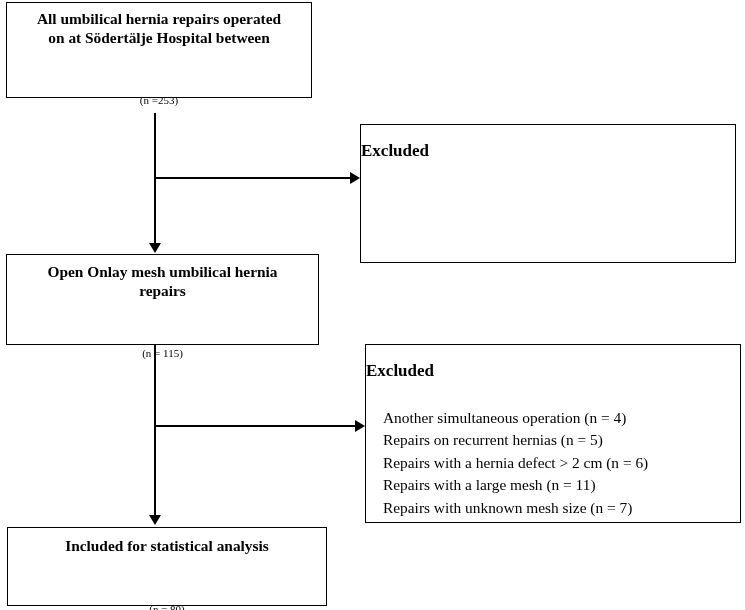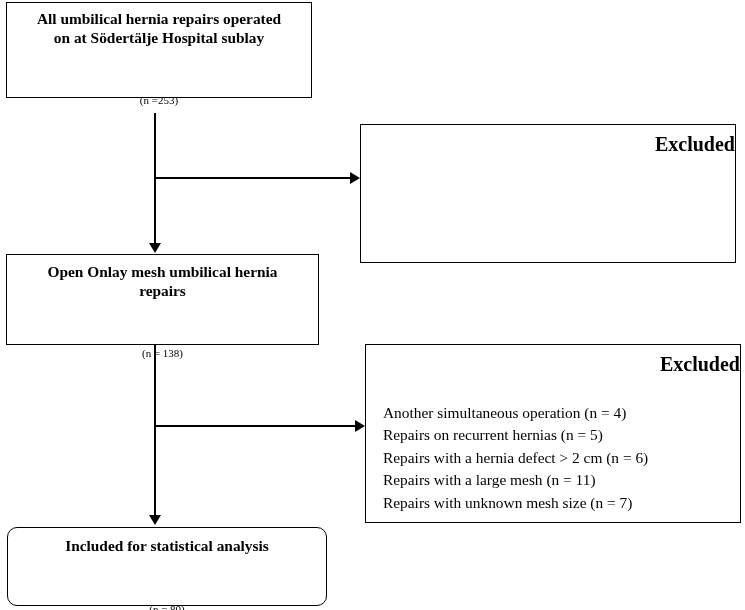--- a/index.html
+++ b/index.html
@@ -50,39 +50,39 @@
   #box-cohort {
     left: 6px; top: 254px; width: 313px; height: 91px;
   }
   #box-cohort .body {
     position: absolute;
     left: 8px; right: 8px; top: 8px;
   }
 
   
   #box-included {
-    left: 7px; top: 527px; width: 320px; height: 79px; border-radius: 10px;
+    left: 7px; top: 527px; width: 320px; height: 79px;
   }
   #box-included .body {
     position: absolute;
     left: 0; right: 0; top: 9px;
   }
 
   
   #box-excluded-1 {
     left: 360px; top: 124px; width: 376px; height: 139px;
   }
   #box-excluded-2 {
     left: 365px; top: 344px; width: 376px; height: 179px;
   }
   .excl-title {
     font-weight: bold;
-    font-size: 20px;
-    text-align: right;
-    margin-top: 8px;
+    font-size: 17px;
+    text-align: left;
+    margin-top: 16px;
     margin-bottom: 0;
   }
   .excl-list {
     margin: 0;
     padding: 0;
     list-style: none;
   }
   #box-excluded-1 .excl-list { margin-top: 19px; padding-left: 17px; }
   #box-excluded-2 .excl-list { margin-top: 26px; padding-left: 17px; }
   .excl-list li {
@@ -131,34 +131,34 @@
   #arrow-h2 { left: 355px; top: 419.5px; }
 </style>
 </head>
 <body>
 
 <div id="canvas">
 
   <div class="box" id="box-source">
     <div class="body">
       <div class="line-bold centered">All umbilical hernia repairs operated</div>
-      <div class="line-bold centered">on at Södertälje Hospital sublay</div>
+      <div class="line-bold centered">on at Södertälje Hospital between</div>
       <div class="line-reg centered">(n =253)</div>
     </div>
   </div>
 
   <div class="box" id="box-excluded-1">
     <div class="excl-title">Excluded</div>
   </div>
 
   <div class="box" id="box-cohort">
     <div class="body">
       <div class="line-bold centered">Open Onlay mesh umbilical hernia</div>
       <div class="line-bold centered">repairs</div>
-      <div class="line-reg centered">(n = 138)</div>
+      <div class="line-reg centered">(n = 115)</div>
     </div>
   </div>
 
   <div class="box" id="box-excluded-2">
     <div class="excl-title">Excluded</div>
     <ul class="excl-list">
       <li>Another simultaneous operation (n = 4)</li>
       <li>Repairs on recurrent hernias (n = 5)</li>
       <li>Repairs with a hernia defect &gt; 2 cm (n = 6)</li>
       <li>Repairs with a large mesh (n = 11)</li>

